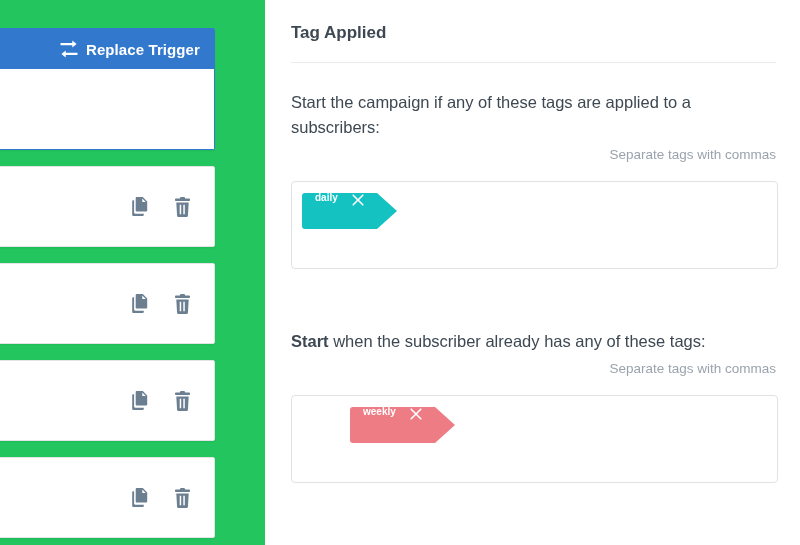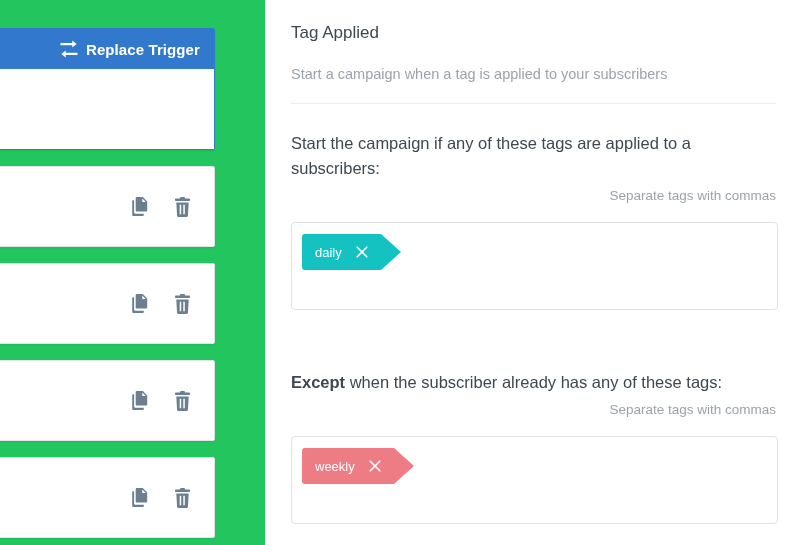--- a/index.html
+++ b/index.html
@@ -128,24 +128,24 @@
   .panel {
     flex: 1 1 auto;
     height: 545px;
     background: #ffffff;
     padding: 22px 24px 0 26px;
     overflow: hidden;
   }
 
   .panel-title {
     font-size: 17px;
-    font-weight: normal;
+    font-weight: bold;
     color: #3d4852;
     line-height: 1.3;
-    margin-bottom: 20px;
+    margin-bottom: 4px;
   }
 
   .panel-subtitle {
     font-size: 14.5px;
     color: #9aa3ad;
     line-height: 1.45;
   }
 
   .divider {
     margin-top: 18px;
@@ -181,29 +181,30 @@
     border-radius: 4px;
     background: #ffffff;
     padding: 11px 10px;
     cursor: text;
   }
 
   
   .chip {
     position: relative;
     display: inline-flex;
-    align-items: center;
+    align-items: flex-start;
     height: 36px;
     padding: 0 12px 0 13px;
     border-radius: 3px 0 0 3px;
     color: #ffffff;
-    font-size: 13px;
+    font-size: 10px;
     line-height: 1;
     white-space: nowrap;
     vertical-align: top;
+    font-weight: bold;
   }
 
   .chip::after {
     content: "";
     position: absolute;
     left: 100%;
     top: 0;
     width: 0;
     height: 0;
     border-top: 18px solid transparent;
@@ -315,21 +316,20 @@
           </button>
         </div>
       </div>
 
     </div>
   </div>
 
   <div class="panel">
 
     <div class="panel-title">Tag Applied</div>
-    <div class="panel-subtitle">Start a campaign when a tag is applied to your subscribers</div>
 
     <div class="divider"></div>
 
     <div class="field-group">
       <div class="field-label">Start the campaign if any of these tags are applied to a subscribers:</div>
       <div class="field-hint">Separate tags with commas</div>
 
       <div class="tag-input">
         <span class="chip" style="background:#15c2c2;color:#15c2c2;">
           <span class="chip-label" style="color:#ffffff;">daily</span>
@@ -337,25 +337,25 @@
             <svg width="12" height="12" viewBox="0 0 12 12" stroke="#ffffff" stroke-width="1.6" stroke-linecap="round">
               <line x1="1.2" y1="1.2" x2="10.8" y2="10.8"></line>
               <line x1="10.8" y1="1.2" x2="1.2" y2="10.8"></line>
             </svg>
           </span>
         </span>
       </div>
     </div>
 
     <div class="field-group second">
-      <div class="field-label"><b>Except</b><span> when the subscriber already has any of these tags:</span></div>
+      <div class="field-label"><b>Start</b><span> when the subscriber already has any of these tags:</span></div>
       <div class="field-hint">Separate tags with commas</div>
 
       <div class="tag-input">
-        <span class="chip" style="background:#ee7c85;color:#ee7c85;">
+        <span class="chip" style="background:#ee7c85;color:#ee7c85;margin-left:48px;">
           <span class="chip-label" style="color:#ffffff;">weekly</span>
           <span class="chip-remove">
             <svg width="12" height="12" viewBox="0 0 12 12" stroke="#ffffff" stroke-width="1.6" stroke-linecap="round">
               <line x1="1.2" y1="1.2" x2="10.8" y2="10.8"></line>
               <line x1="10.8" y1="1.2" x2="1.2" y2="10.8"></line>
             </svg>
           </span>
         </span>
       </div>
     </div>

